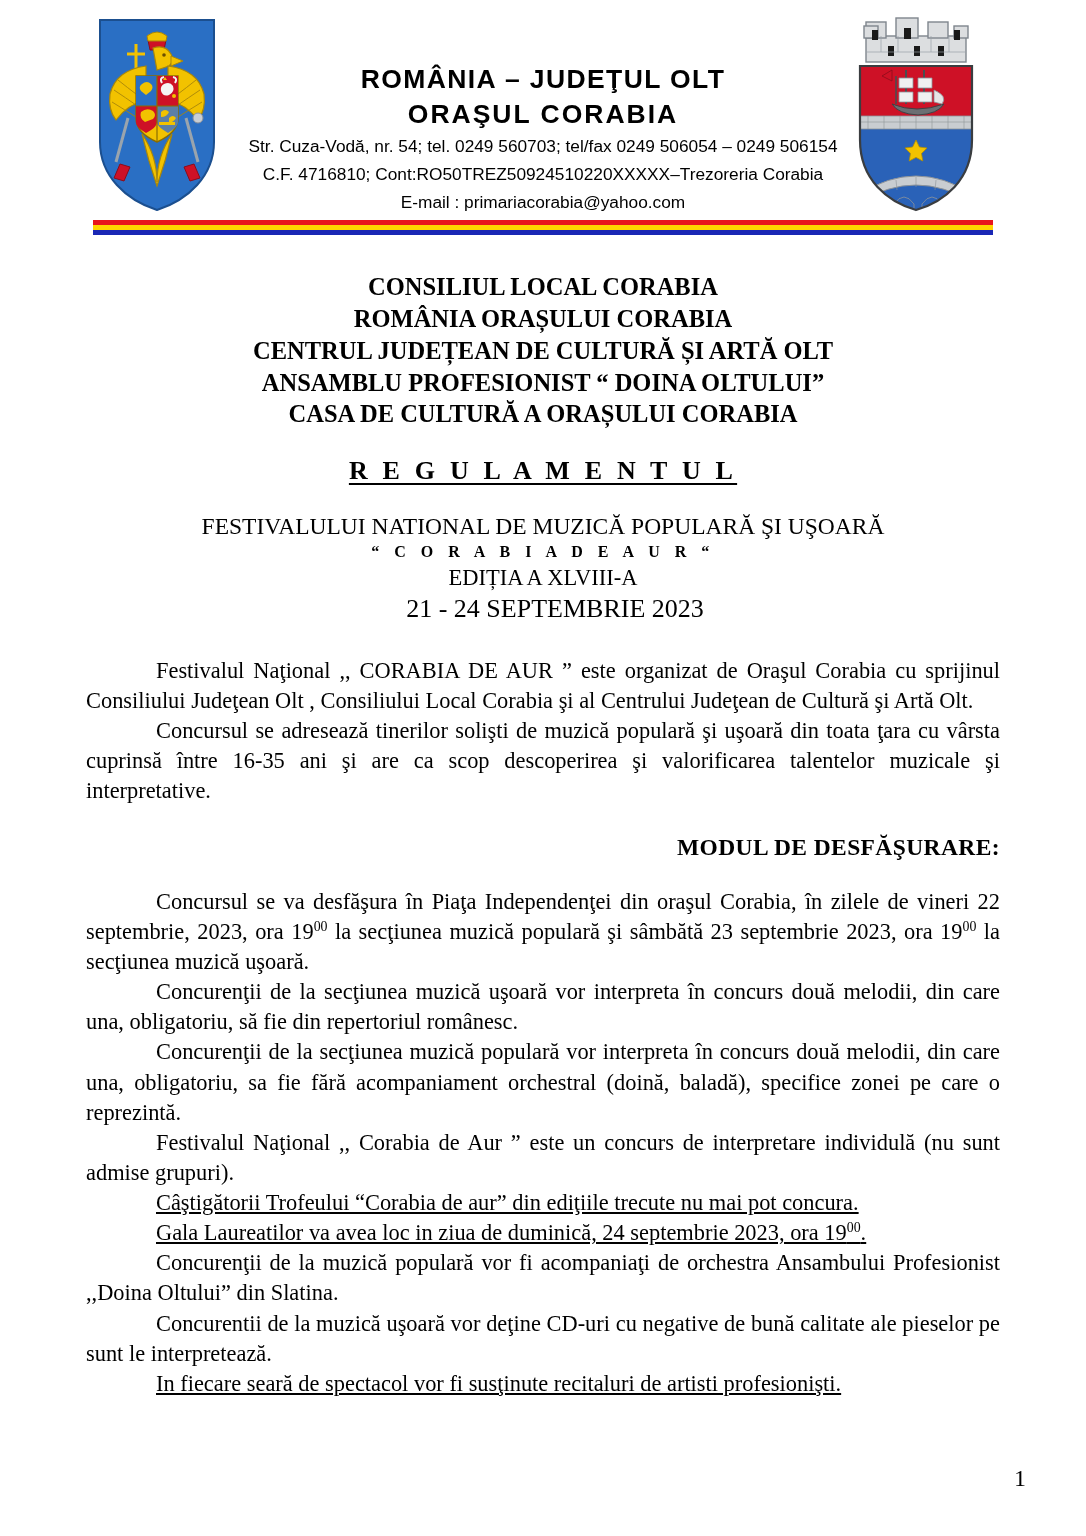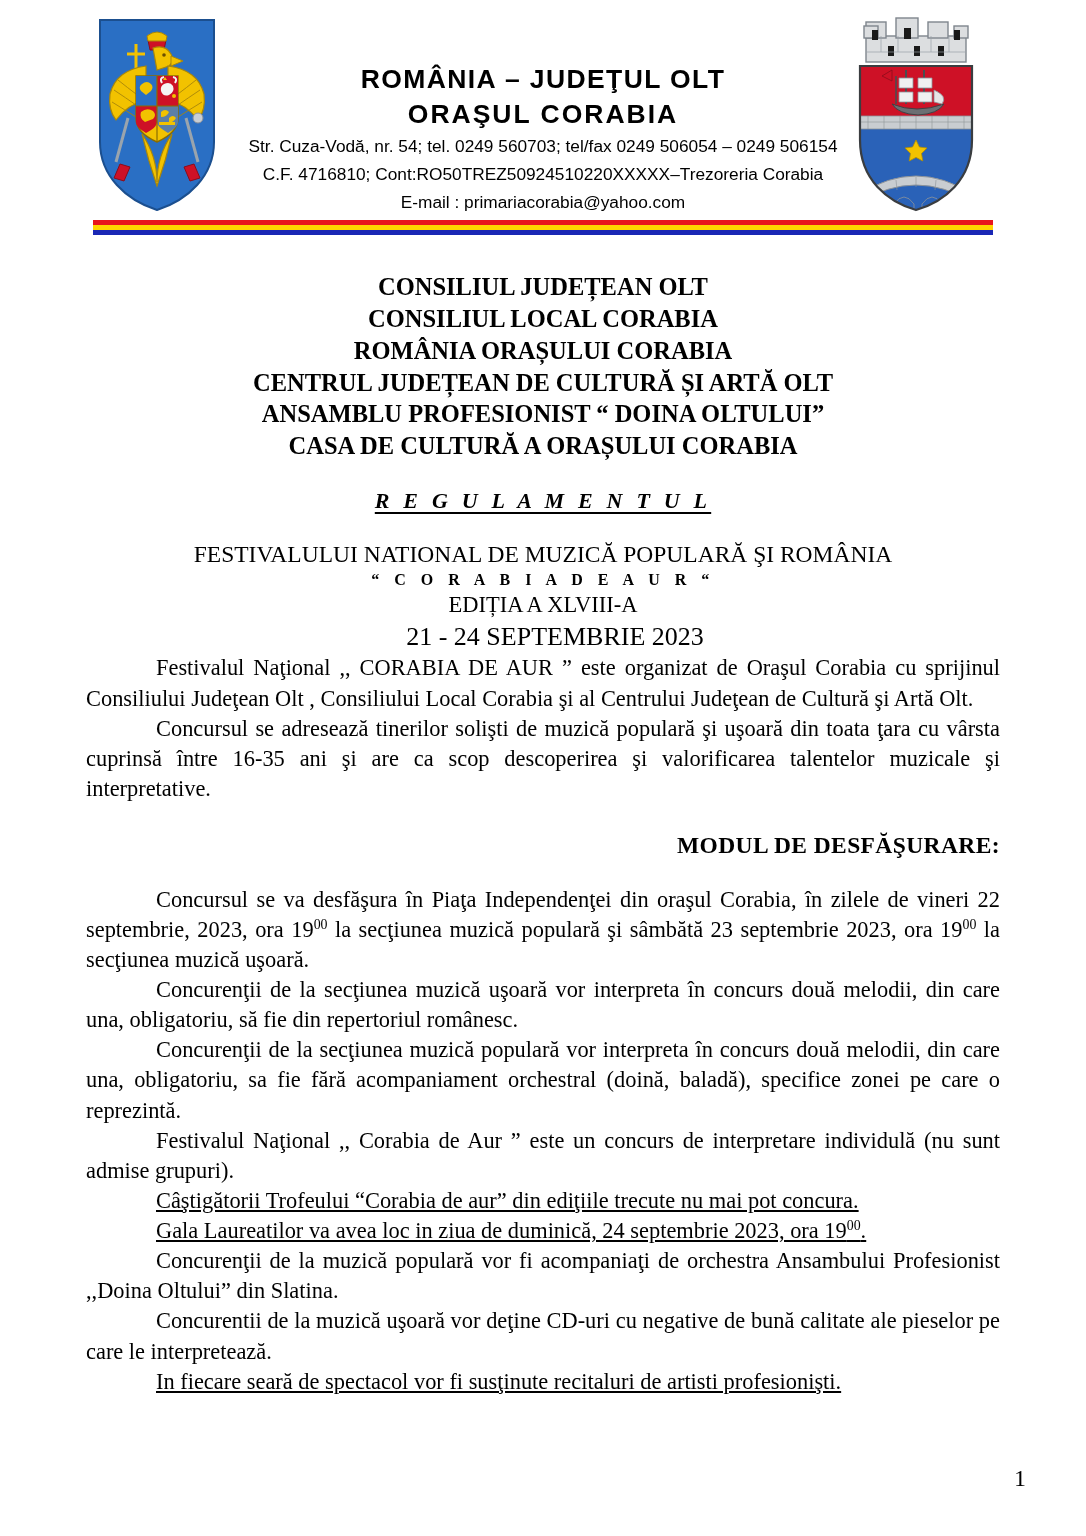--- a/index.html
+++ b/index.html
@@ -76,22 +76,21 @@
     font-weight: bold;
     font-size: 24.5px;
     line-height: 1.30;
   }
   .org-block div { white-space: nowrap; }
 
   .regulamentul {
     text-align: center;
     margin-top: 26px;
     font-weight: bold;
-    font-style: italic;
-    font-size: 22px;
+    font-size: 26px;
     letter-spacing: 4.2px;
   }
   .regulamentul span {
     text-decoration: underline;
     text-underline-offset: 4px;
   }
 
   .fest-block {
     text-align: center;
     margin-top: 25px;
@@ -299,40 +298,39 @@
     </div>
   </div>
 
   <div class="tricolor">
     <i style="background:#E8141C"></i>
     <i style="background:#FFD400"></i>
     <i style="background:#1A27B5"></i>
   </div>
 
   <div class="org-block">
-    <div>CONSILIUL JUDEȚEAN OLT</div>
     <div>CONSILIUL LOCAL CORABIA</div>
     <div>ROMÂNIA ORAȘULUI CORABIA</div>
     <div>CENTRUL JUDEȚEAN DE CULTURĂ ȘI ARTĂ OLT</div>
     <div>ANSAMBLU PROFESIONIST “ DOINA OLTULUI”</div>
     <div>CASA DE CULTURĂ A ORAȘULUI CORABIA</div>
   </div>
 
   <div class="regulamentul">
     <span>R E G U L A M E N T U L</span>
   </div>
 
   <div class="fest-block">
-    <div class="fest-line1">FESTIVALULUI NATIONAL DE MUZICĂ POPULARĂ ŞI ROMÂNIA</div>
+    <div class="fest-line1">FESTIVALULUI NATIONAL DE MUZICĂ POPULARĂ ŞI UŞOARĂ</div>
     <div class="fest-line2">“ C O R A B I A  D E  A U R “</div>
     <div class="fest-line3">EDIȚIA A XLVIII-A</div>
     <div class="fest-line4">21 - 24 SEPTEMBRIE 2023</div>
   </div>
 
-  <div class="body-text" style="">
+  <div class="body-text" style="margin-top:30px;">
 
     <p>Festivalul Naţional ,, CORABIA DE AUR ” este organizat de Oraşul Corabia cu sprijinul Consiliului Judeţean Olt , Consiliului Local Corabia şi al Centrului Judeţean de Cultură şi Artă Olt.</p>
     <p>Concursul se adresează tinerilor solişti de muzică populară şi uşoară din toata ţara cu vârsta cuprinsă între 16-35 ani şi are ca scop descoperirea şi valorificarea talentelor muzicale şi interpretative.</p>
 
     <div class="section-head">MODUL DE DESFĂŞURARE:</div>
 
 
     <p>
       <span>Concursul se va desfăşura în Piaţa Independenţei din oraşul Corabia, în zilele de vineri 22 septembrie, 2023, ora 19</span><sup class="hr">00</sup><span> la secţiunea muzică populară şi sâmbătă 23 septembrie 2023, ora 19</span><sup class="hr">00</sup><span> la secţiunea muzică uşoară.</span>
     </p>
@@ -340,18 +338,18 @@
     <p>Concurenţii de la secţiunea muzică uşoară vor interpreta în concurs două melodii, din care una, obligatoriu, să fie din repertoriul românesc.</p>
     <p>Concurenţii de la secţiunea muzică populară vor interpreta în concurs două melodii, din care una, obligatoriu, sa fie fără acompaniament orchestral (doină, baladă), specifice zonei pe care o reprezintă.</p>
     <p>Festivalul Naţional ,, Corabia de Aur ” este un concurs de interpretare individulă (nu sunt admise grupuri).</p>
     <p class="lastline">Câştigătorii Trofeului “Corabia de aur” din ediţiile trecute nu mai pot concura.</p>
 
     <p class="lastline">
       <span>Gala Laureatilor va avea loc in ziua de duminică, 24 septembrie 2023, ora 19</span><sup class="hr">00</sup><span>.</span>
     </p>
 
     <p>Concurenţii de la muzică populară vor fi acompaniaţi de orchestra Ansambului Profesionist ,,Doina Oltului” din Slatina.</p>
-    <p>Concurentii de la muzică uşoară vor deţine CD-uri cu negative de bună calitate ale pieselor pe care le interpretează.</p>
+    <p>Concurentii de la muzică uşoară vor deţine CD-uri cu negative de bună calitate ale pieselor pe sunt le interpretează.</p>
     <p class="lastline">In fiecare seară de spectacol vor fi susţinute recitaluri de artisti profesionişti.</p>
   </div>
 
   <div class="page-number">1</div>
 </div>
 
 </body></html>

